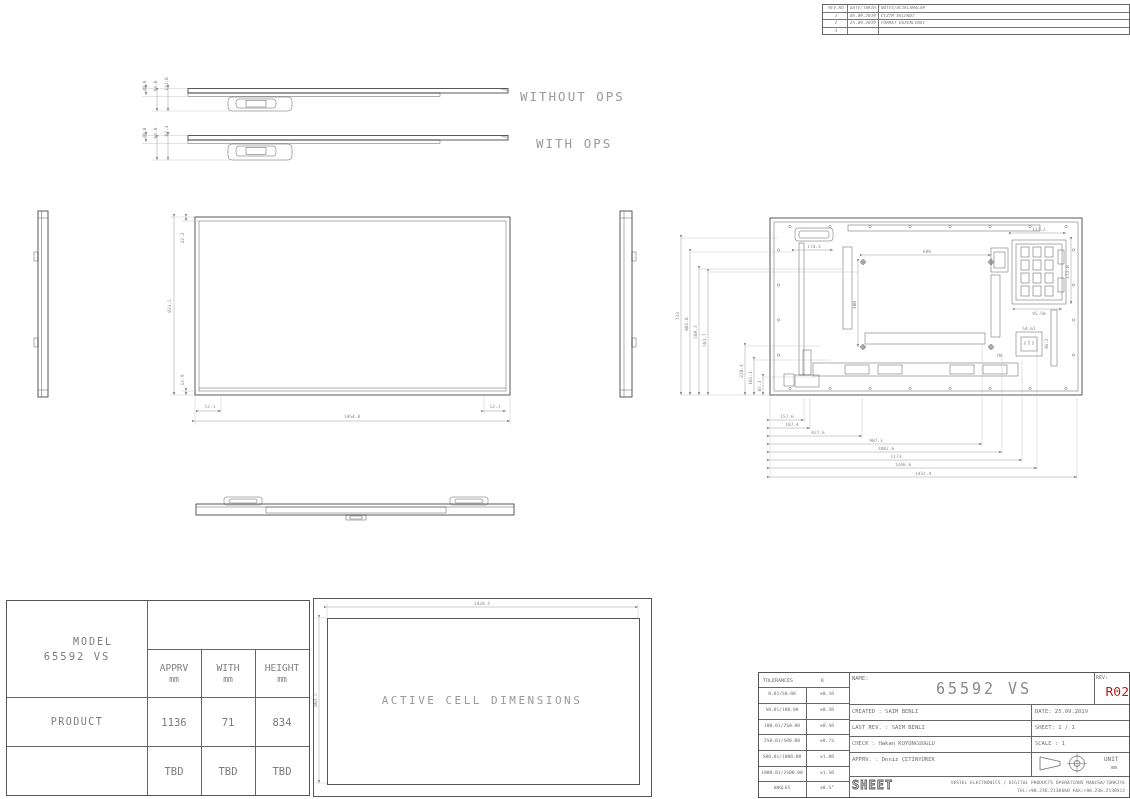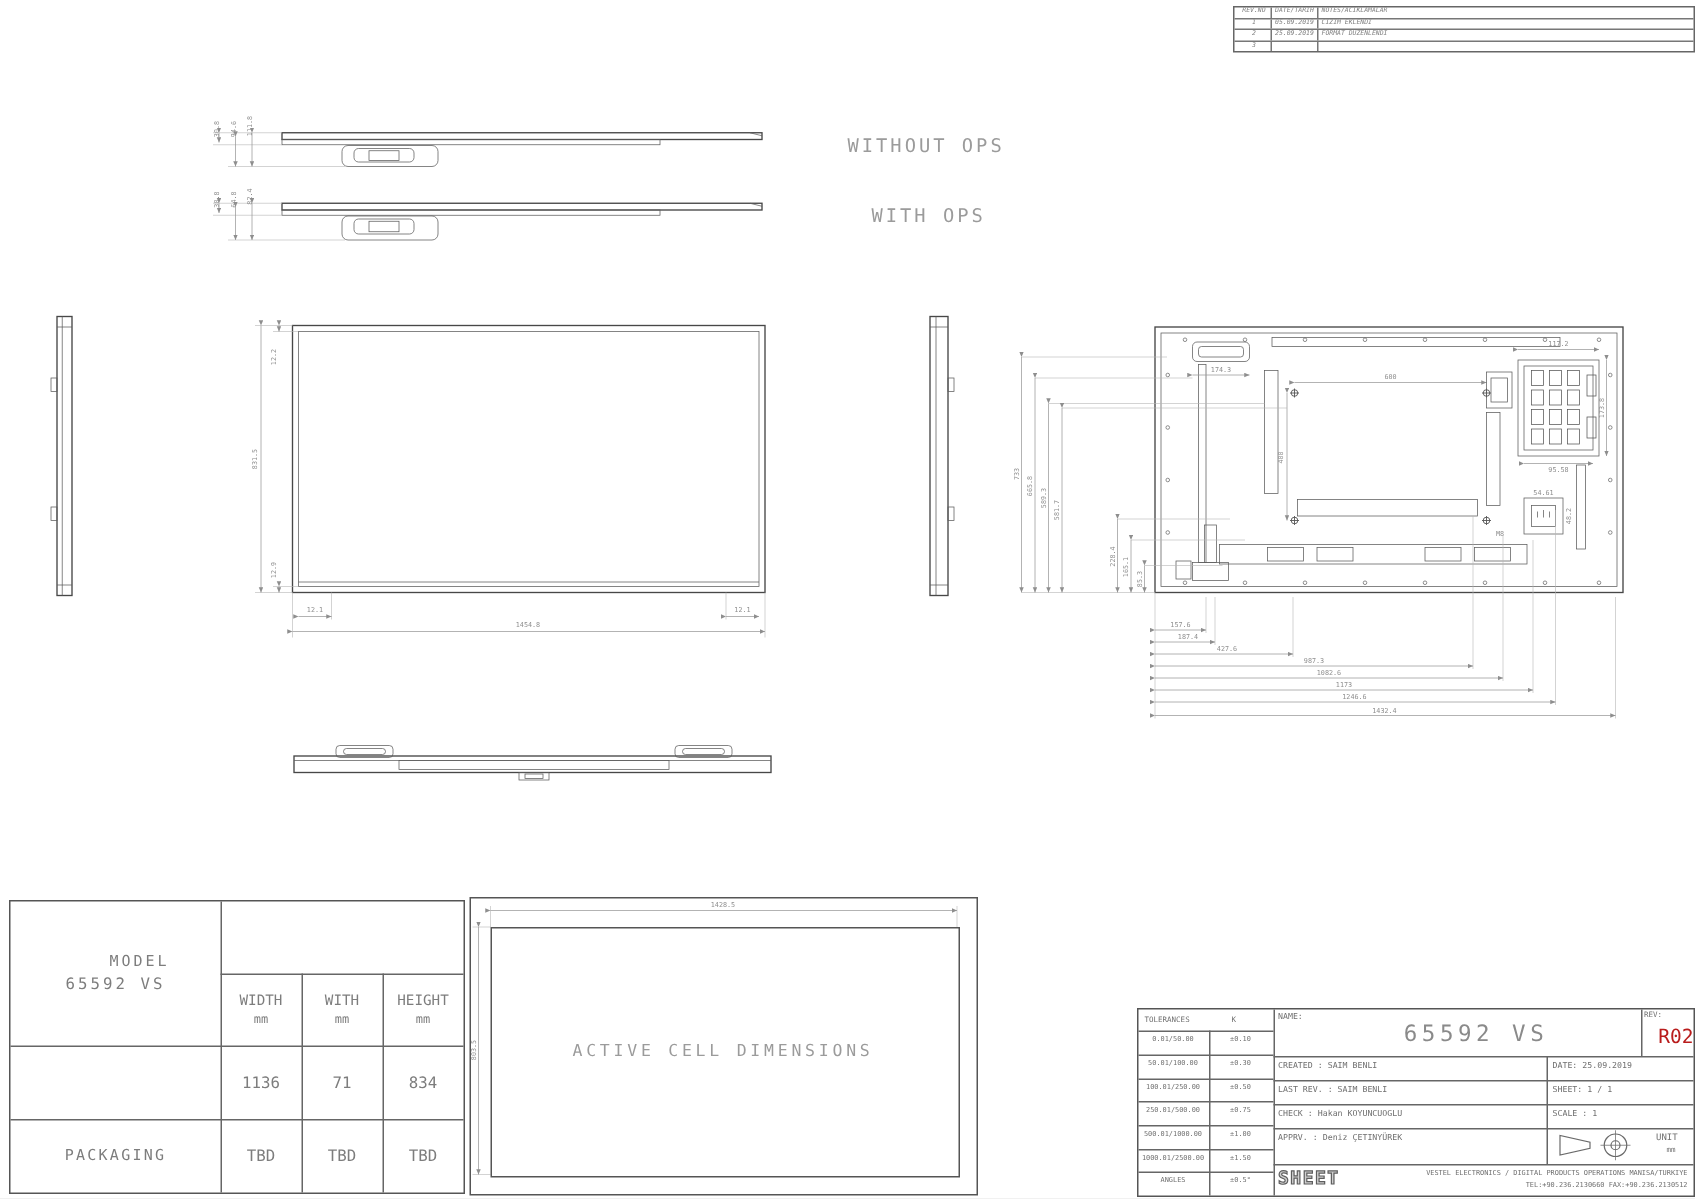--- a/index.html
+++ b/index.html
@@ -4,21 +4,21 @@
 <style>
   html,body{margin:0;padding:0;background:#e8e8e8;}
   #canvas{position:relative;width:1130px;height:799px;background:#ffffff;overflow:hidden;
           font-family:"DejaVu Sans Mono",monospace;color:#777;}
   .abs{position:absolute;}
   svg text{font-family:"DejaVu Sans Mono",monospace;fill:#8e8e8e;font-size:4.5px;}
   .ol{stroke:#474747;stroke-width:0.9;fill:none;}
   .il{stroke:#5c5c5c;stroke-width:0.5;fill:none;}
   .dl{stroke:#9a9a9a;stroke-width:0.5;fill:none;}
   .xl{stroke:#b5b5b5;stroke-width:0.4;fill:none;}
-  .viewlabel{color:#9b9b9b;font-size:12.5px;letter-spacing:2px;white-space:nowrap;margin-left:45px;}
+  .viewlabel{color:#9b9b9b;font-size:12.5px;letter-spacing:2px;white-space:nowrap;}
   
   .rev{left:822px;top:4px;width:306px;border:1px solid #666;font-size:4.3px;
        font-style:italic;color:#808080;line-height:6px;}
   .rev-row{display:flex;height:6.5px;border-top:0.5px solid #777;}
   .rev-row:first-child{border-top:none;}
   .rev-c{border-right:0.5px solid #777;padding-left:2px;overflow:hidden;white-space:nowrap;}
   .rc1{width:22px;text-align:center;}
   .rc2{width:28px;}
   .rc3{flex:1;border-right:none;}
   
@@ -349,35 +349,35 @@
   <div class="line" style="left:194px;top:48px;width:1px;height:146px;"></div>
   <div class="line" style="left:248px;top:48px;width:1px;height:146px;"></div>
   <div class="line" style="left:140px;top:48px;width:162px;height:1px;"></div>
   <div class="line" style="left:0;top:96px;width:302px;height:1px;"></div>
   <div class="line" style="left:0;top:145px;width:302px;height:1px;"></div>
   <div class="cell" style="left:0;top:0;width:140px;height:96px;">
     <div style="font-size:10px;letter-spacing:2px;margin-left:32px;">MODEL</div>
     <div style="font-size:10.5px;letter-spacing:2px;margin-top:3px;">65592 VS</div>
   </div>
   <div class="cell" style="left:140px;top:48px;width:54px;height:48px;">
-    <div style="font-size:9.5px;">WIDTH</div>
+    <div style="font-size:9.5px;">APPRV</div>
     <div style="font-size:8px;margin-top:2px;">mm</div>
   </div>
   <div class="cell" style="left:194px;top:48px;width:54px;height:48px;">
     <div style="font-size:9.5px;">WITH</div>
     <div style="font-size:8px;margin-top:2px;">mm</div>
   </div>
   <div class="cell" style="left:248px;top:48px;width:54px;height:48px;">
     <div style="font-size:9.5px;">HEIGHT</div>
     <div style="font-size:8px;margin-top:2px;">mm</div>
   </div>
+  <div class="cell" style="left:0;top:96px;width:140px;height:49px;font-size:10px;letter-spacing:1.5px;">PRODUCT</div>
   <div class="cell" style="left:140px;top:96px;width:54px;height:49px;font-size:10.5px;">1136</div>
   <div class="cell" style="left:194px;top:96px;width:54px;height:49px;font-size:10.5px;">71</div>
   <div class="cell" style="left:248px;top:96px;width:54px;height:49px;font-size:10.5px;">834</div>
-  <div class="cell" style="left:0;top:145px;width:140px;height:49px;font-size:10px;letter-spacing:1.5px;">PACKAGING</div>
   <div class="cell" style="left:140px;top:145px;width:54px;height:49px;font-size:10.5px;">TBD</div>
   <div class="cell" style="left:194px;top:145px;width:54px;height:49px;font-size:10.5px;">TBD</div>
   <div class="cell" style="left:248px;top:145px;width:54px;height:49px;font-size:10.5px;">TBD</div>
 </div>
 
 <div class="abs acell">
   <div class="acell-inner"></div>
 </div>
 <div class="abs acell-label">ACTIVE CELL DIMENSIONS</div>
 

